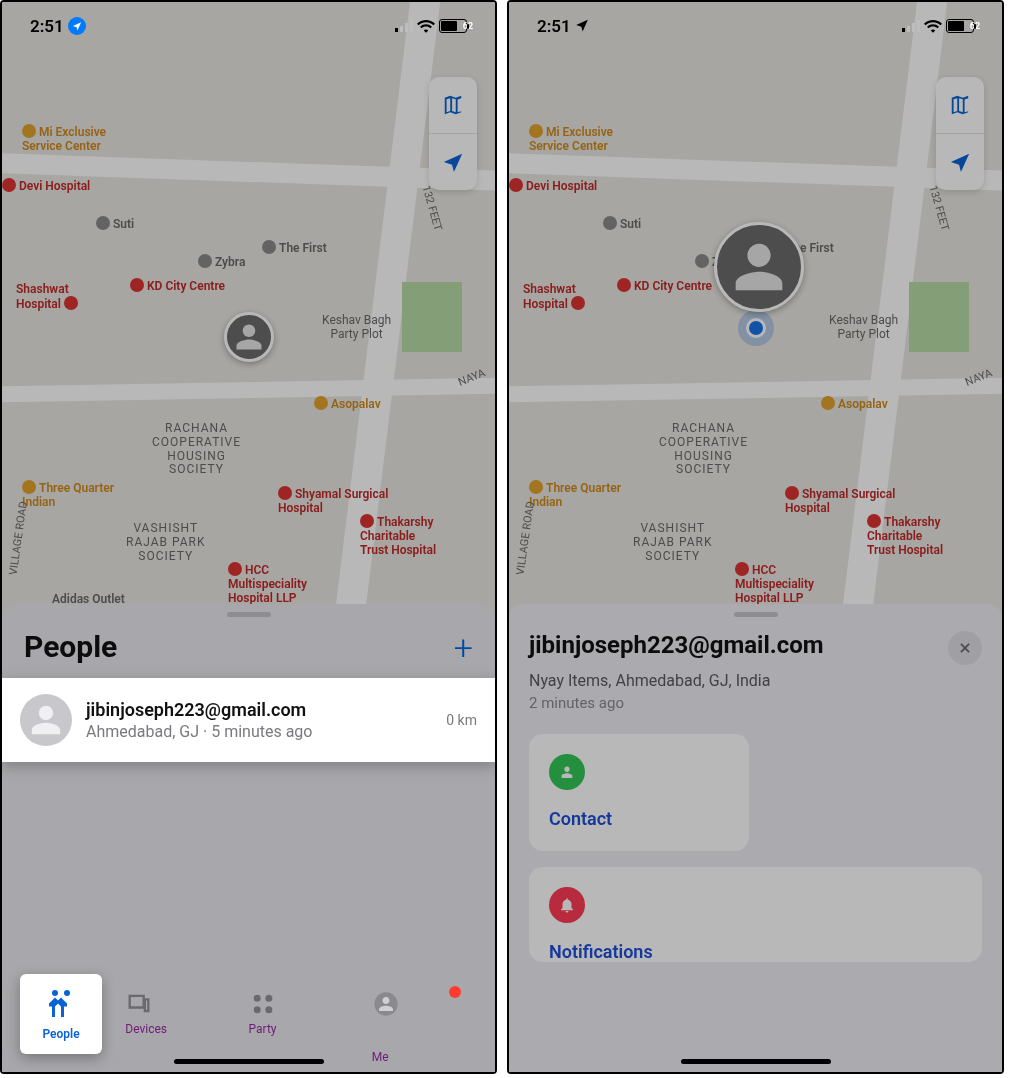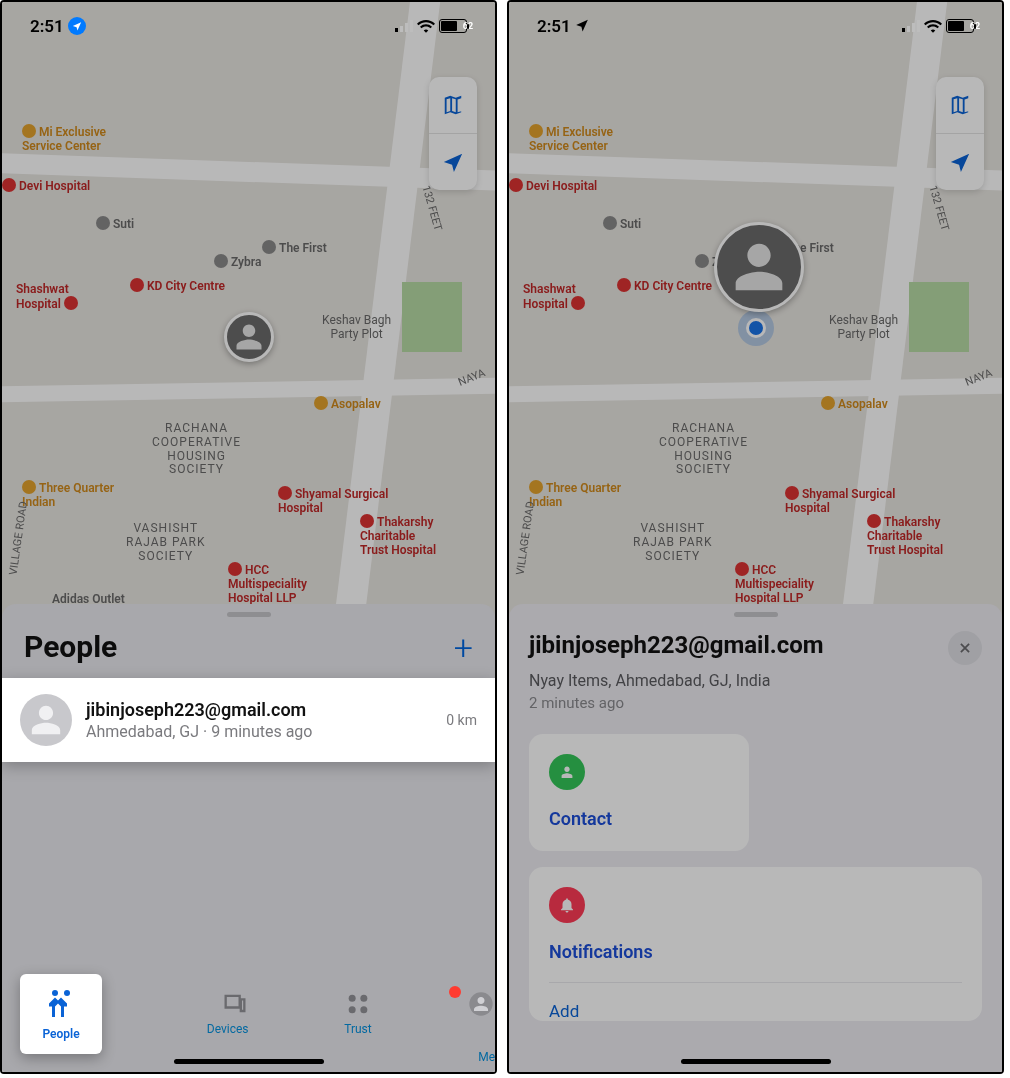--- a/index.html
+++ b/index.html
@@ -147,22 +147,22 @@
   .person-row .name{ font-size:18px; font-weight:600; color:#111;}
   .person-row .sub{ font-size:16px; color:#7a7a7e; margin-top:2px;}
   .person-row .dist{ font-size:14px; color:#7a7a7e;}
   
   .tabbar{
     position:absolute; left:0; right:0; bottom:0; height:96px;
     display:flex;
     z-index:25;
   }
   .tab{
-    flex:1; display:flex; flex-direction:column; align-items:flex-end; justify-content:flex-start;
-    padding-top:14px; gap:4px; color:#0369a1; font-size:12px;
+    flex:1; display:flex; flex-direction:column; align-items:flex-start; justify-content:flex-start;
+    padding-top:14px; gap:4px; color:#701a75; font-size:12px;
   }
   .tab svg{ width:28px; height:28px; fill:#6a6a6e; }
   .tab-people-sel{
     position:absolute; left:18px; bottom:18px;
     width:82px; height:80px; background:#fff; border-radius:6px;
     display:flex; flex-direction:column; align-items:center; justify-content:center;
     z-index:40; box-shadow:0 4px 14px rgba(0,0,0,.3);
     color:#0a63d6; font-size:12px; font-weight:600;
   }
   .tab-people-sel svg{ width:36px; height:36px; fill:#0a63d6; margin-bottom:4px;}
@@ -246,21 +246,21 @@
   <div class="map">
     <div class="road" style="left:-20px;top:160px;width:540px;height:20px;transform:rotate(2deg);"></div>
     <div class="road" style="left:370px;top:-40px;width:30px;height:700px;transform:rotate(7deg);"></div>
     <div class="road" style="left:-20px;top:380px;width:540px;height:16px;transform:rotate(-1deg);"></div>
     <div class="park" style="left:400px;top:280px;width:60px;height:70px;"></div>
 
     <div class="poi poi-orange" style="left:20px;top:122px;"><span class="dot"></span><span style="white-space:pre;">Mi Exclusive
 Service Center</span></div>
     <div class="poi poi-red" style="left:0px;top:176px;"><span class="dot"></span><span>Devi Hospital</span></div>
     <div class="poi poi-gray" style="left:94px;top:214px;"><span class="dot"></span><span>Suti</span></div>
-    <div class="poi poi-gray" style="left:212px;top:252px;"><span class="dot"></span><span>Zybra</span></div>
+    <div class="poi poi-gray" style="left:196px;top:252px;"><span class="dot"></span><span>Zybra</span></div>
     <div class="poi poi-gray" style="left:260px;top:238px;"><span class="dot"></span><span>The First</span></div>
     <div class="poi poi-red" style="left:128px;top:276px;"><span class="dot"></span><span>KD City Centre</span></div>
     <div class="poi poi-red" style="left:14px;top:280px;"><span style="white-space:pre;">Shashwat
 Hospital</span><span class="dot" style="margin-left:3px;"></span></div>
     <div class="label" style="left:320px;top:312px;">Keshav Bagh
 Party Plot</div>
     <div class="poi poi-orange" style="left:312px;top:394px;"><span class="dot"></span><span>Asopalav</span></div>
     <div class="label" style="left:150px;top:420px;letter-spacing:1px;">RACHANA
 COOPERATIVE
 HOUSING
@@ -313,41 +313,41 @@
   </div>
 
   <div class="person-row" style="top:676px;">
     <div class="avatar-circle">
       <svg viewBox="0 0 24 24">
           <path d="M12 12c2.7 0 5-2.3 5-5s-2.3-5-5-5-5 2.3-5 5 2.3 5 5 5zm0 2c-3.3 0-10 1.7-10 5v3h20v-3c0-3.3-6.7-5-10-5z"></path>
         </svg>
     </div>
     <div class="texts">
       <div class="name">jibinjoseph223@gmail.com</div>
-      <div class="sub">Ahmedabad, GJ · 9 minutes ago</div>
+      <div class="sub">Ahmedabad, GJ · 5 minutes ago</div>
     </div>
     <div class="dist">0 km</div>
   </div>
 
   <div class="tabbar">
     <div class="tab"></div>
     <div class="tab">
       <svg viewBox="0 0 24 24">
           <path d="M4 5h12v10H4z M17 8h3v10h-3z" fill="none" stroke="#6a6a6e" stroke-width="2"></path>
         </svg>
       <span>Devices</span>
     </div>
     <div class="tab">
       <svg viewBox="0 0 24 24">
           <circle cx="7" cy="7" r="3"></circle>
           <circle cx="17" cy="7" r="3"></circle>
           <circle cx="7" cy="17" r="3"></circle>
           <circle cx="17" cy="17" r="3"></circle>
         </svg>
-      <span>Trust</span>
+      <span>Party</span>
     </div>
     <div class="tab" style="position:relative;gap:32px;">
       <svg viewBox="0 0 24 24">
           <circle cx="12" cy="12" r="10" fill="#8a8a8e"></circle>
           <path d="M12 12c1.7 0 3-1.3 3-3s-1.3-3-3-3-3 1.3-3 3 1.3 3 3 3zm0 1.5c-2 0-6 1-6 3V18h12v-1.5c0-2-4-3-6-3z" fill="#d0d0d4"></path>
         </svg>
       <span class="red-dot" style="top:10px;right:34px;"></span>
       <span>Me</span>
     </div>
   </div>
@@ -478,19 +478,18 @@
       <div class="card" style="visibility:hidden;"></div>
     </div>
 
     <div class="card card-full">
       <div class="icon-circle icon-red">
         <svg viewBox="0 0 24 24">
             <path d="M12 22c1.1 0 2-.9 2-2h-4c0 1.1.9 2 2 2zm6-6V11c0-3.1-2-5.6-5-6.3V4c0-.6-.4-1-1-1s-1 .4-1 1v.7C8 5.4 6 7.9 6 11v5l-2 2v1h16v-1l-2-2z"></path>
           </svg>
       </div>
       <h3>Notifications</h3>
-      <div class="link-add">Add</div>
     </div>
   </div>
 
 
   <div class="homebar"></div>
 </div>
 
 </body></html>

